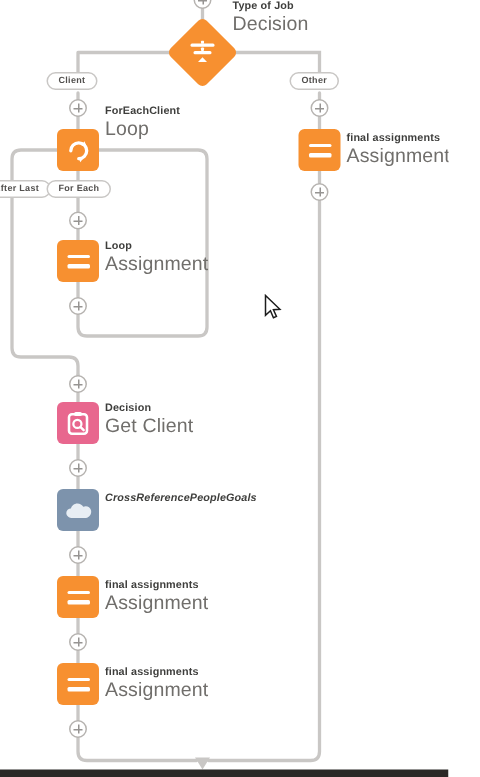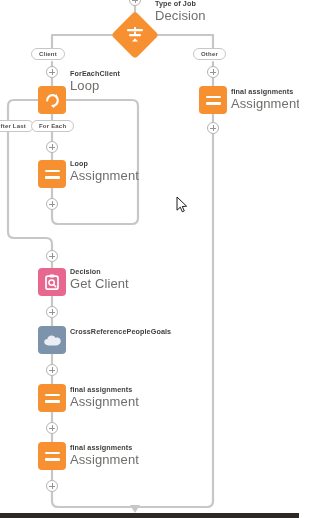--- a/index.html
+++ b/index.html
@@ -262,21 +262,21 @@
   <div class="node slate" style="left:38px; top:326px;">
     <div class="node-inner">
       <svg width="19" height="13" viewBox="0 0 19 13">
         <path d="M5.6 11.4 C2.8 11.4 1.2 9.8 1.2 8.0 C1.2 6.3 2.6 5.0 4.3 5.0
                  C4.7 3.0 6.5 1.6 8.6 1.6 C10.3 1.6 11.8 2.5 12.5 3.9
                  C13.0 3.6 13.6 3.5 14.2 3.5 C16.2 3.5 17.8 5.1 17.8 7.1
                  C17.8 9.5 16.0 11.4 13.3 11.4 Z" fill="#e8eef4"></path>
       </svg>
     </div>
   </div>
-  <div class="label" style="left:70px; top:328px;">
+  <div class="label" style="left:70px; top:328px;font-style:italic;">
     <span class="title">CrossReferencePeopleGoals</span>
   </div>
 
   <div class="node orange" style="left:38px; top:384px;">
     <div class="node-inner">
       <div class="glyph-eq"></div>
     </div>
   </div>
   <div class="label" style="left:70px; top:386px;">
     <span class="title">final assignments</span>

